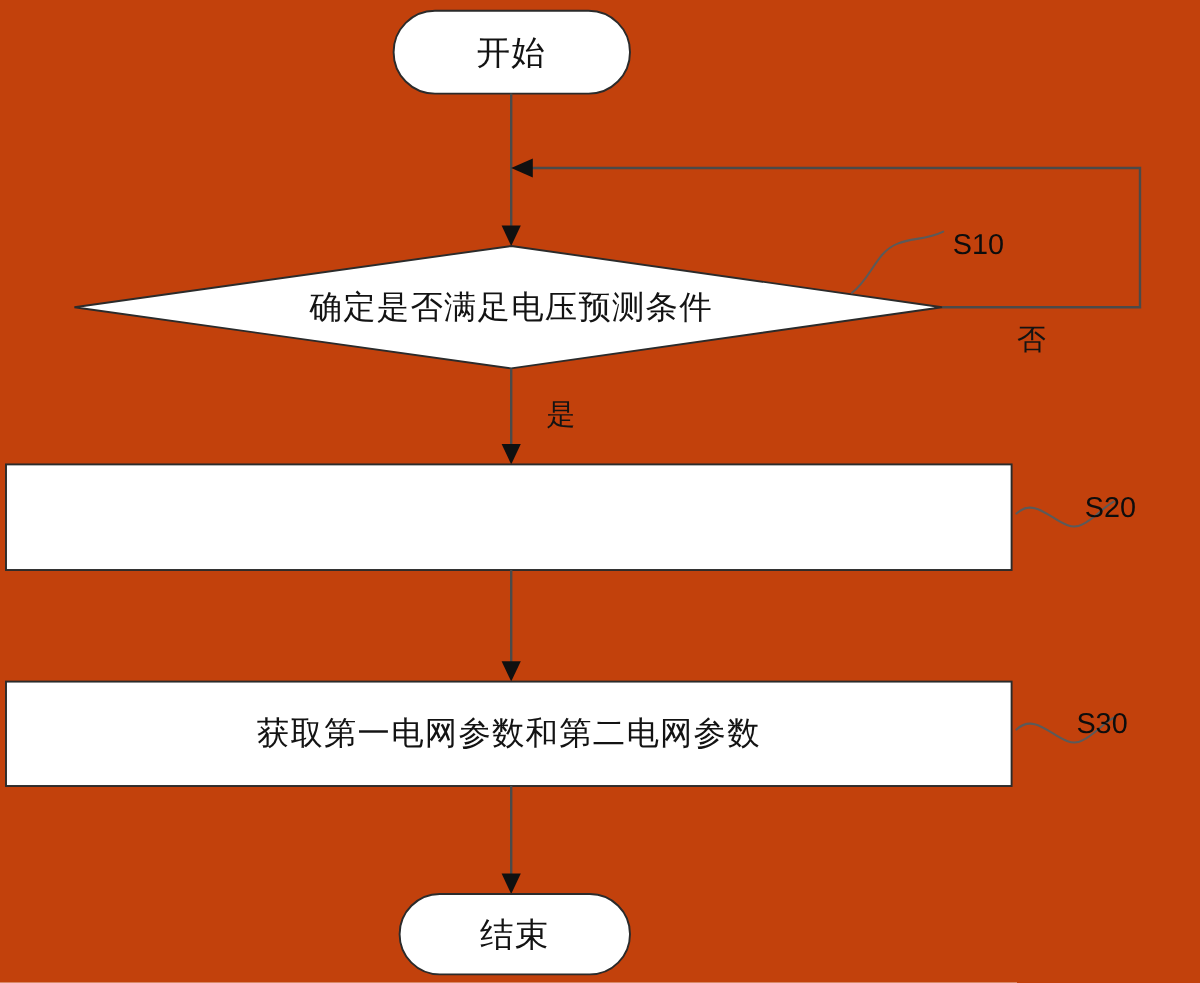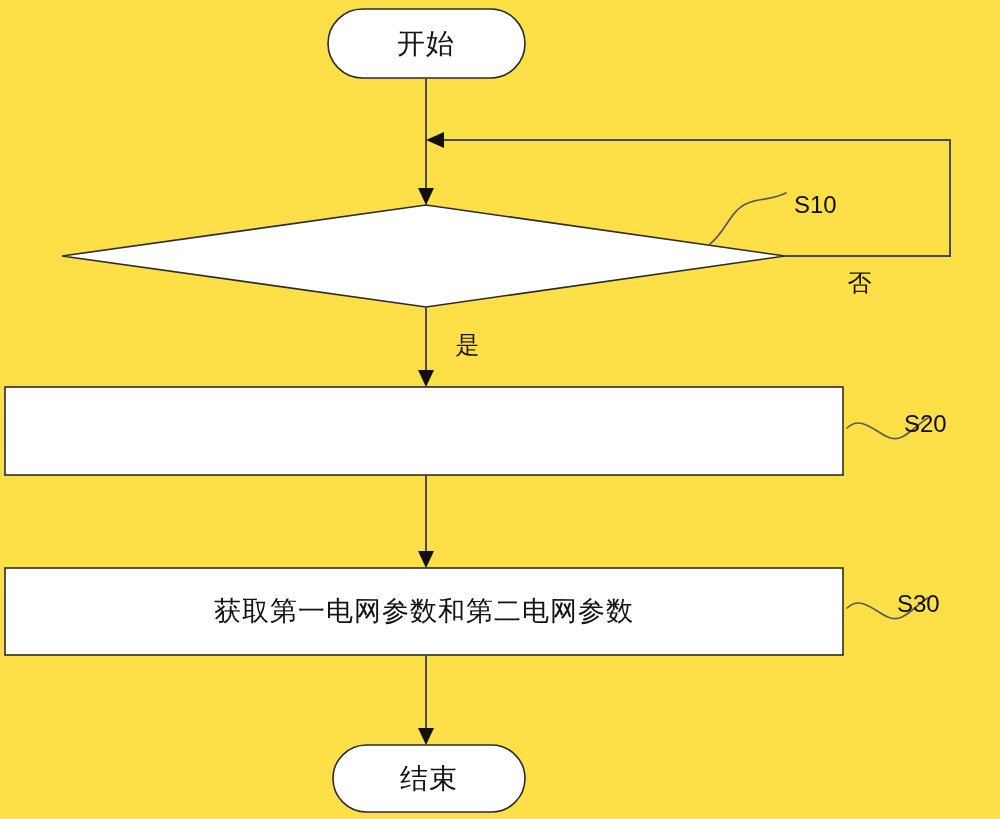--- a/index.html
+++ b/index.html
@@ -4,21 +4,21 @@
 <style>
   html, body {
     margin: 0;
     padding: 0;
     background: #ffffff;
   }
   #canvas {
     position: relative;
     width: 1000px;
     height: 819px;
-    background: #fde047;
+    background: #c2410c;
     overflow: hidden;
     font-family: "Liberation Sans", "DejaVu Sans", sans-serif;
   }
   #flow-svg {
     position: absolute;
     left: 0;
     top: 0;
     width: 1000px;
     height: 819px;
   }
@@ -105,20 +105,21 @@
 
     <line class="conn-line" x1="426" y1="655" x2="426" y2="736"></line>
     <polygon class="arrow-head" points="426,745 418,728 434,728"></polygon>
 
     <rect class="node-shape" x="333" y="745" width="192" height="67" rx="33.5" ry="33.5"></rect>
 
   </svg>
 
   <div class="cjk-text node-label" style="left:426px; top:44px;">开始</div>
 
+  <div class="cjk-text box-label" style="left:426px; top:256px;">确定是否满足电压预测条件</div>
 
   <div class="step-label" style="left:794px; top:205px;">S10</div>
 
   <div class="cjk-text branch-label" style="left:860px; top:283px;">否</div>
 
   <div class="cjk-text branch-label" style="left:468px; top:345px;">是</div>
 
 
   <div class="step-label" style="left:904px; top:424px;text-align:center;">S20</div>
 

